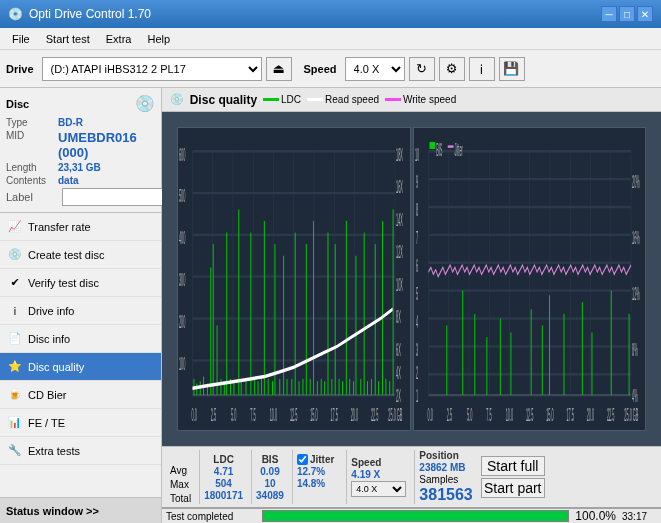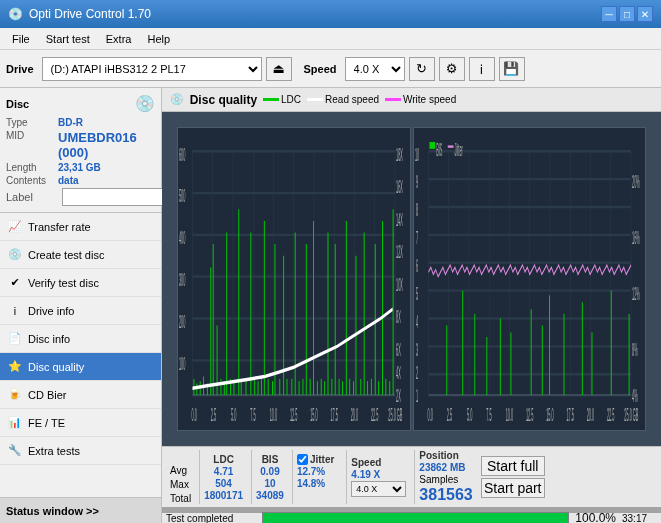--- a/index.html
+++ b/index.html
@@ -132,21 +132,21 @@
       gap: 0;
       font-size: 10px;
     }
     .action-btn {
       height: 20px; min-width: 64px; background: #f0f0f0; border: 1px solid #a0a0a0;
       cursor: pointer; font-size: 14px; text-align: center; display: flex; align-items: center; justify-content: center;
     }
     
     
     .progress-bar-container {
-      height: 16px; background: #e8e8e8; border-top: 6px solid #a3a3a3;
+      height: 16px; background: #e8e8e8; border-top: 2px solid #a3a3a3;
       display: flex; align-items: center; padding: 2px 4px; gap: 6px;
     }
     .progress-track {
       flex: 1; height: 12px; background: #a0a0a0; border: 1px solid #808080; position: relative;
     }
     .progress-fill { height: 100%; background: #00c840; }
     .progress-text { font-size: 12px; min-width: 40px; text-align: right; }
     .time-text { font-size: 10px; min-width: 35px; }
 
     

